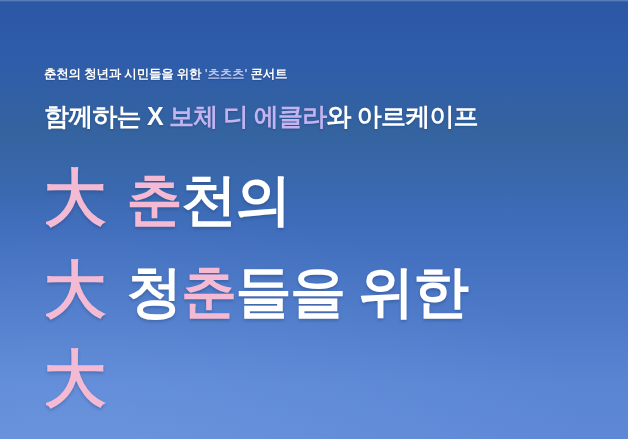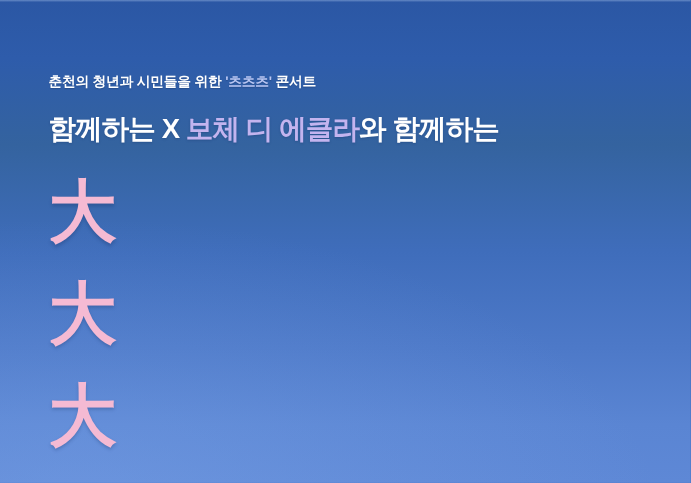--- a/index.html
+++ b/index.html
@@ -120,28 +120,30 @@
 
 <div id="poster">
 
   <div id="top-hairline"></div>
   <div id="sheen"></div>
 
   <div id="content">
 
     <div class="kicker"><span>춘천의 청년과 시민들을 위한 </span><span class="accent">'츠츠츠'</span><span> 콘서트</span></div>
 
-    <div class="billing"><span>함께하는 X </span><span class="lavender">보체 디 에클라</span><span>와 함께하는</span></div>
+    <div class="billing"><span>함께하는 X </span><span class="lavender">보체 디 에클라</span><span>와 아르케이프</span></div>
 
     <div class="headline-line" id="line-1">
       <span class="dai">大</span>
+      <span><span class="pink">춘</span><span>천의</span></span>
     </div>
 
     <div class="headline-line" id="line-2">
       <span class="dai">大</span>
+      <span><span>청</span><span class="pink">춘</span><span>들을 위한</span></span>
     </div>
 
     <div class="headline-line" id="line-3">
       <span class="dai">大</span>
     </div>
 
   </div>
 </div>
 
 </body></html>

